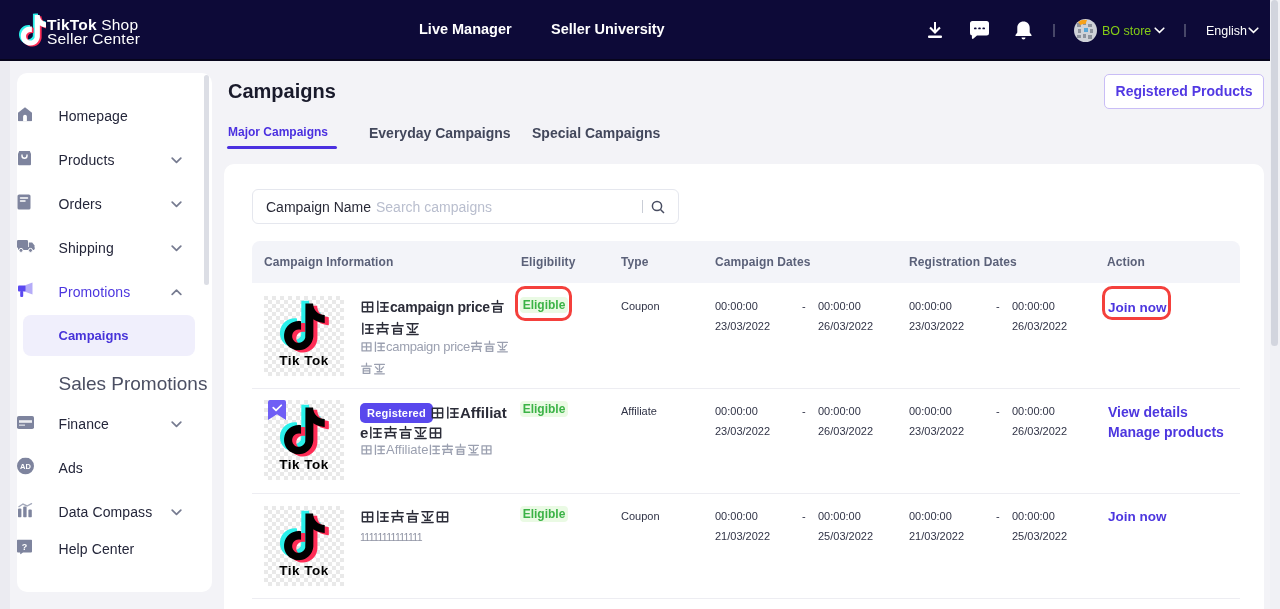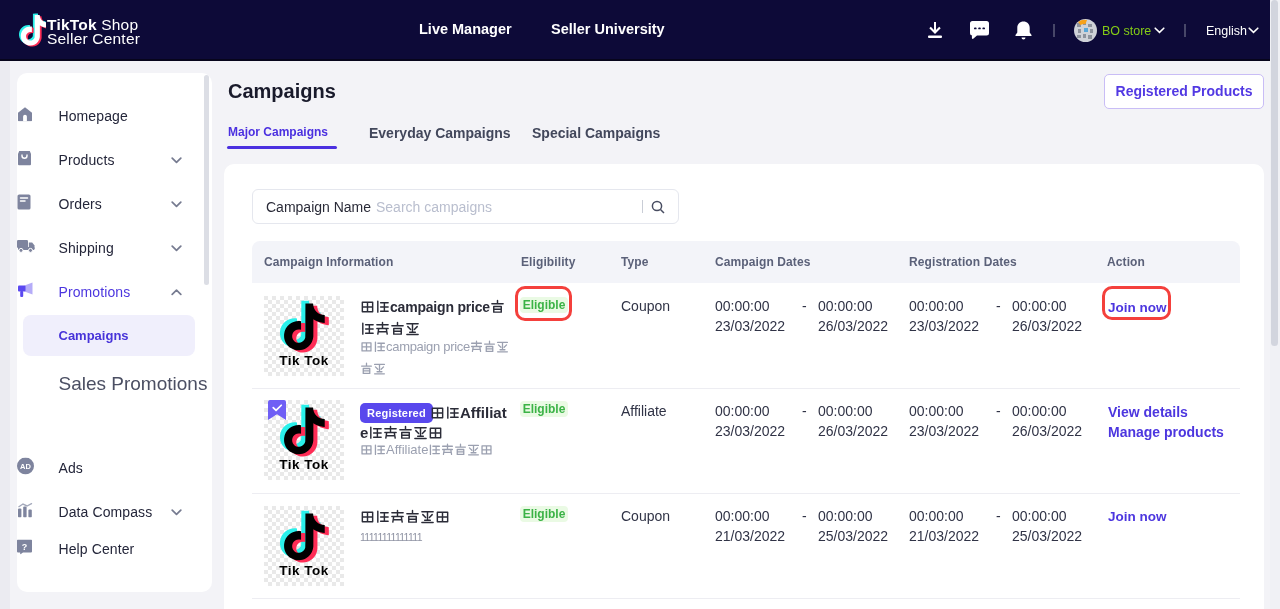--- a/index.html
+++ b/index.html
@@ -7,21 +7,21 @@
 .nav{left:0;top:0;width:1280px;height:61px;background:#0d0a38;border-bottom:2px solid #07051c}
 .nav .item{position:absolute;top:0;height:59px;line-height:59px;color:#fff;font-size:14.5px;font-weight:700}
 .sidebar{left:17px;top:73px;width:195px;height:519px;background:#fff;border-radius:10px}
 .mi{position:absolute;left:0;width:195px;height:44px}
 .mi .lab{position:absolute;left:41.5px;top:50%;transform:translateY(-50%);font-size:14px;font-weight:400;color:#24263a;letter-spacing:.1px}
 .mi .ic{position:absolute;left:0;top:50%;transform:translateY(-50%)}
 .card{left:224px;top:164px;width:1040px;height:460px;background:#fff;border-radius:10px}
 .hdrband{position:absolute;left:28px;top:77px;width:988px;height:42px;background:#f3f4f9;border-radius:8px 8px 0 0}
 .hl{position:absolute;top:50%;transform:translateY(-50%);font-size:12px;font-weight:700;color:#5b6179;letter-spacing:.1px}
 .sep{position:absolute;left:28px;width:988px;height:1px;background:#ededf2}
-.cell{position:absolute;font-size:14px;line-height:20px;color:#303346}
+.cell{position:absolute;font-size:11px;line-height:20px;color:#303346}
 .link{position:absolute;font-size:14px;font-weight:700;color:#4c36df}
 .elig{position:absolute;left:296px;width:48px;height:16px;background:#eafae4;border-radius:4px;color:#3bb346;font-size:12px;font-weight:700;text-align:center;line-height:16px}
 .redbox{position:absolute;border:3.5px solid #f4403c;border-radius:10px}
 .img80{position:absolute;left:40px;width:80px;height:80px}
 .t15{position:absolute;left:136px;font-size:15px;font-weight:700;color:#2b2c38;white-space:nowrap}
 .s13{position:absolute;left:136px;font-size:13px;color:#9ba0b0;white-space:nowrap}
 </style></head>
 <body>
 <svg width="0" height="0" style="position:absolute">
 <defs>
@@ -167,20 +167,31 @@
           <rect x="3.2" y="9" width="3" height="6" rx="1" fill="#5a48f0"></rect>
         </svg></span>
       <span class="lab" style="color:#4c36df">Promotions</span>
       <svg class="abs" style="left:154px;top:19px" width="11" height="7" viewBox="0 0 11 7" fill="none" stroke="#767b90" stroke-width="1.7" stroke-linecap="round" stroke-linejoin="round">
         <path d="M1.2 5.4 L5.5 1.2 9.8 5.4"></path>
       </svg>
     </div>
 <div class="abs" style="left:6px;top:242px;width:172px;height:41px;background:#f0effc;border-radius:8px"></div>
 <div class="abs" style="left:41.5px;top:255px;font-size:13px;font-weight:700;color:#4733d9">Campaigns</div>
 <div class="abs" style="left:41.5px;top:299.5px;font-size:19px;color:#4b4f63">Sales Promotions</div>
+<div class="mi" style="top:328.5px">
+      <span class="ic"><svg width="17" height="13" viewBox="0 0 17 13">
+          <rect x="0" y="0" width="17" height="13" rx="1.8" fill="#7e849e"></rect>
+          <rect x="2" y="4.2" width="13" height="2.6" fill="#fff" opacity=".85"></rect>
+          <rect x="2" y="8.4" width="6" height="1.6" fill="#fff" opacity=".6"></rect>
+        </svg></span>
+      <span class="lab" style="color:#24263a">Finance</span>
+      <svg class="abs" style="left:154px;top:19px" width="11" height="7" viewBox="0 0 11 7" fill="none" stroke="#767b90" stroke-width="1.7" stroke-linecap="round" stroke-linejoin="round">
+        <path d="M1.2 1.2 L5.5 5.4 9.8 1.2"></path>
+      </svg>
+    </div>
 <div class="mi" style="top:372.5px">
       <span class="ic"><svg width="17" height="17" viewBox="0 0 17 17">
           <circle cx="8.5" cy="8.5" r="8.5" fill="#7e849e"></circle>
           <text x="8.5" y="11.4" font-size="7.5" font-weight="bold" fill="#fff" text-anchor="middle" font-family="Liberation Sans">AD</text>
         </svg></span>
       <span class="lab" style="color:#24263a">Ads</span>
     </div>
 <div class="mi" style="top:416.5px">
       <span class="ic"><svg width="16" height="15" viewBox="0 0 16 15">
           <rect x="1" y="6" width="3.4" height="9" rx="1" fill="#7e849e"></rect>

